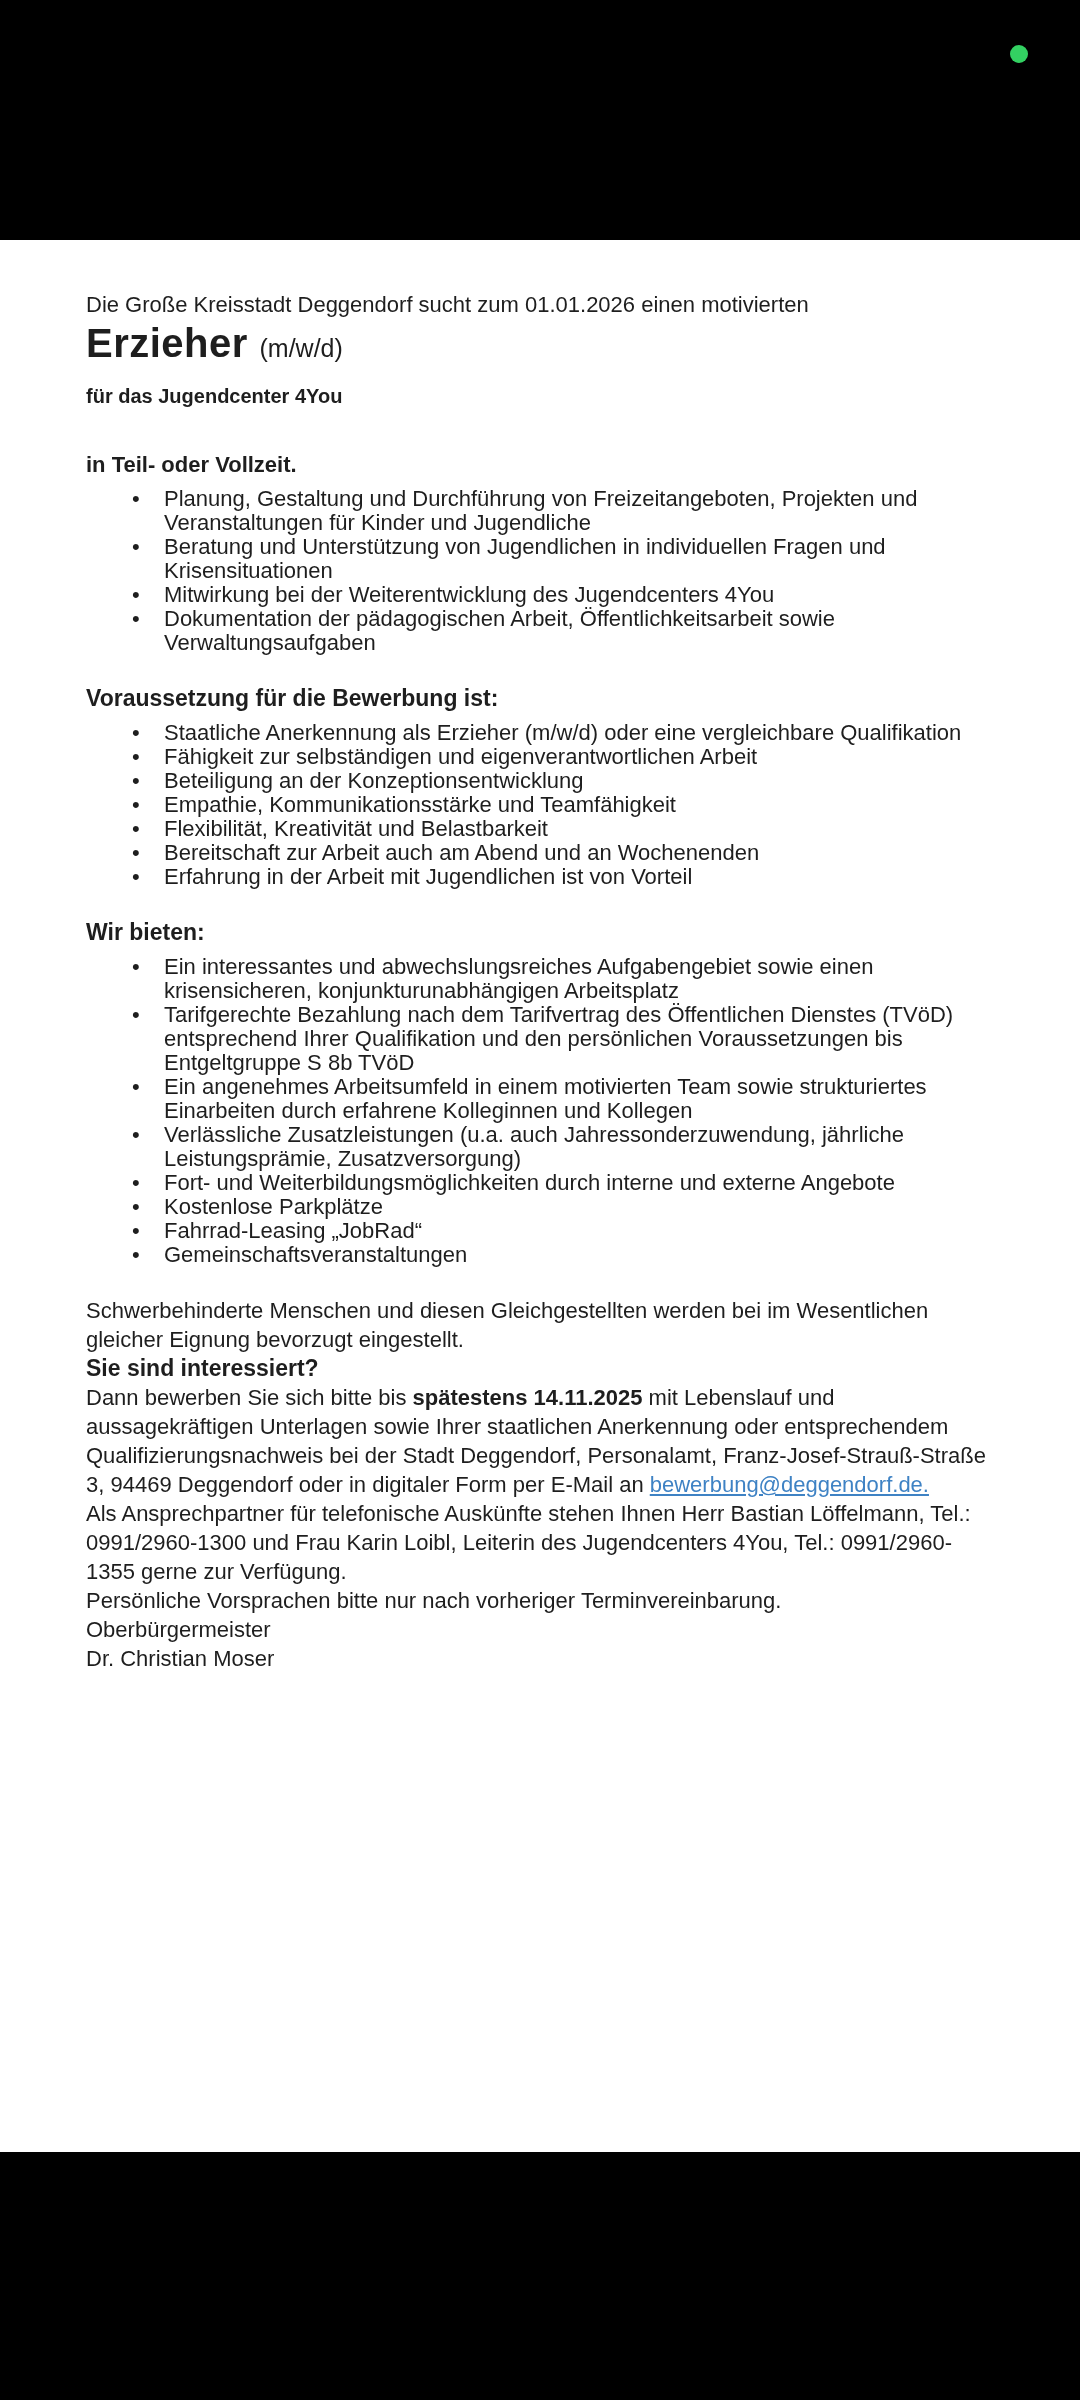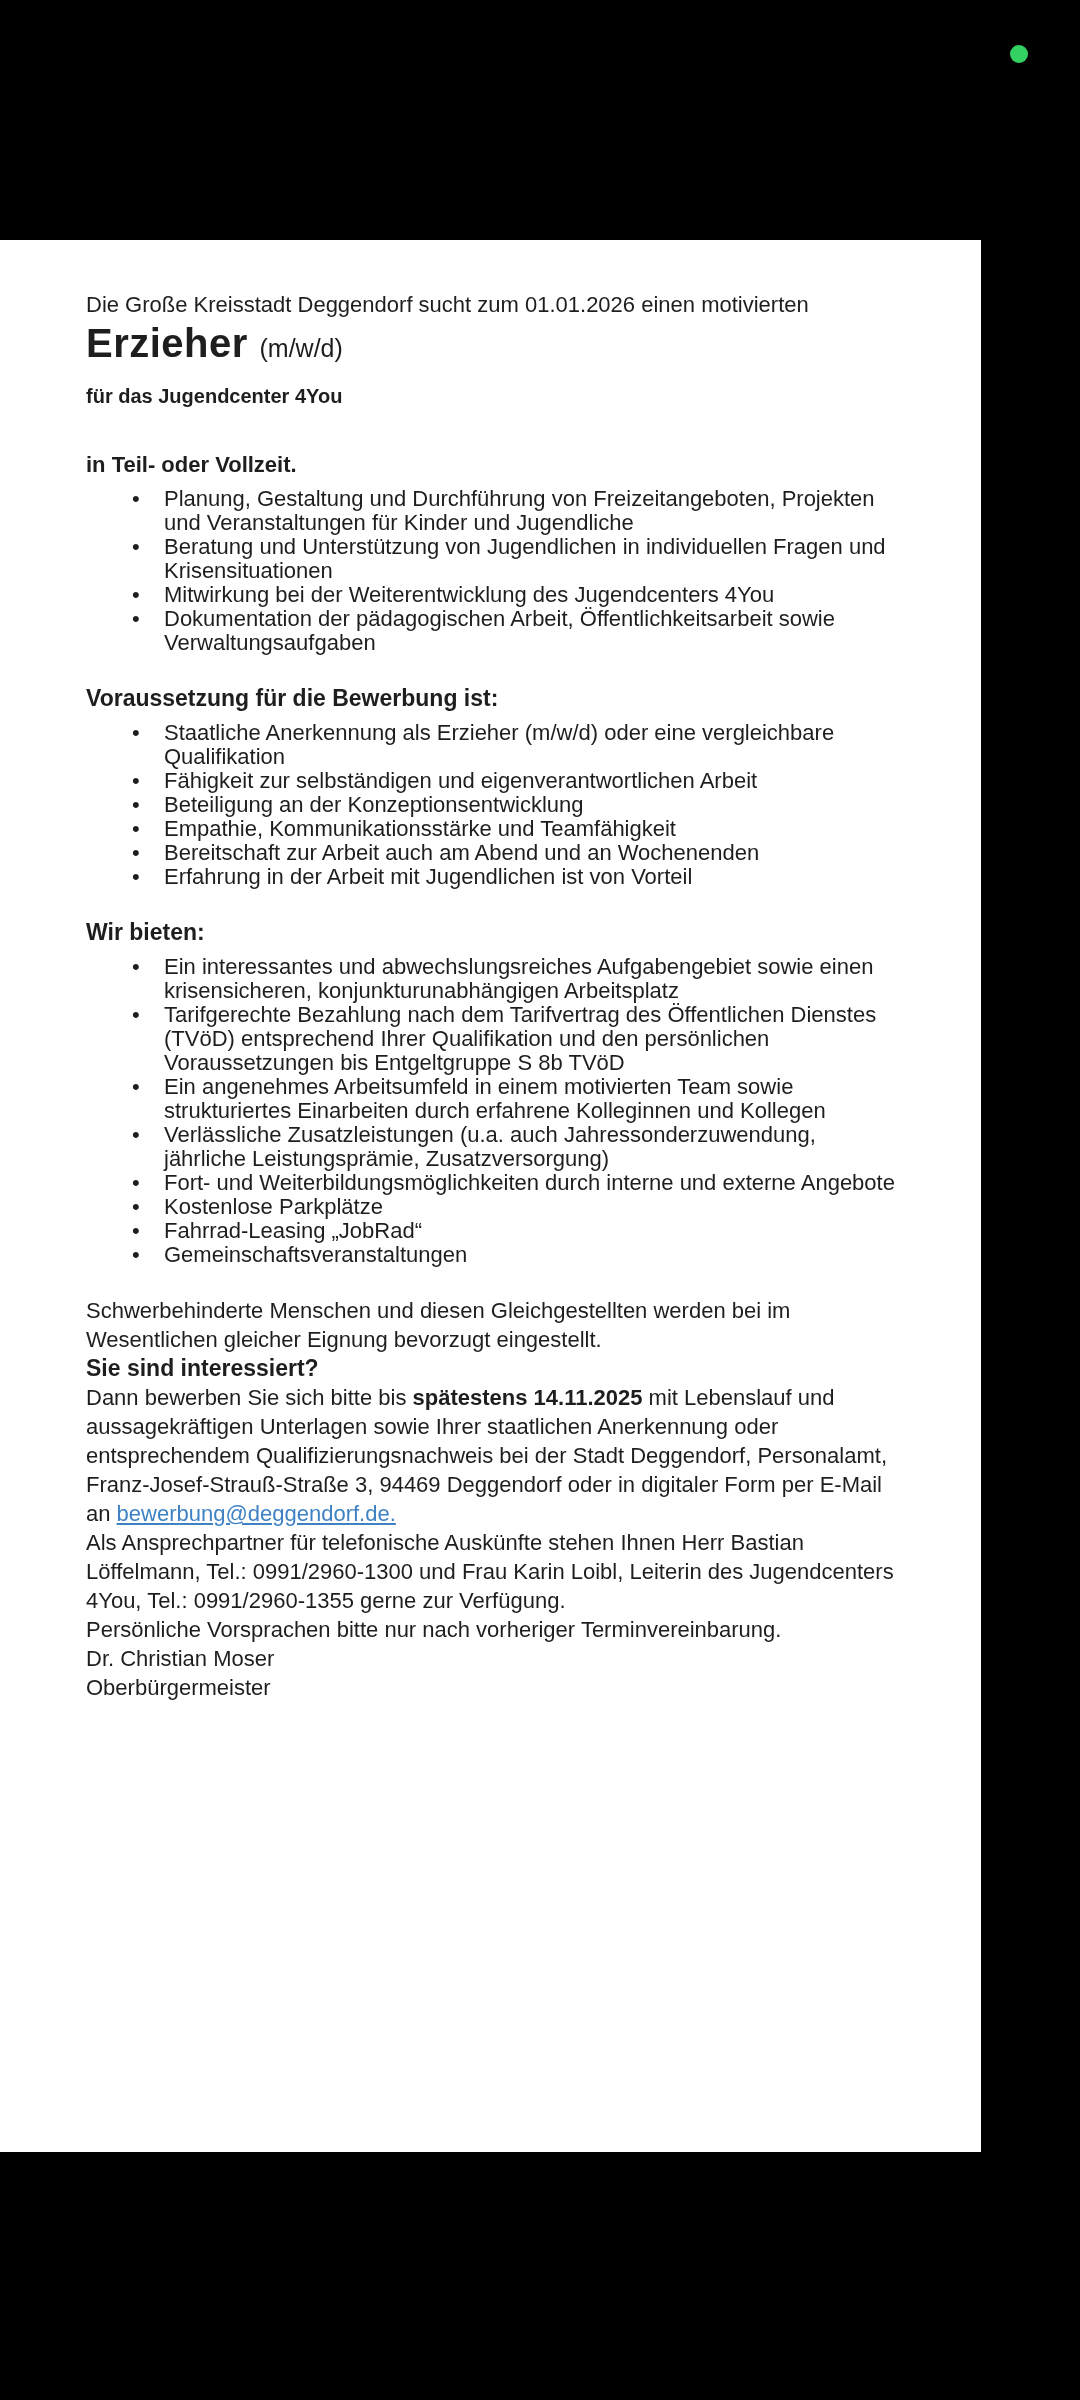--- a/index.html
+++ b/index.html
@@ -16,21 +16,21 @@
     background:var(--frame_bg);
     font-family:"Liberation Sans","DejaVu Sans",sans-serif;
     color:var(--text);
     overflow:hidden;
   }
   .camera-dot{
     position:absolute;left:1010px;top:45px;width:18px;height:18px;
     border-radius:50%;background:var(--camera_dot);
   }
   .page{
-    position:absolute;top:240px;left:0;width:981px;height:1912px;
+    position:absolute;top:240px;left:0;width:1080px;height:1912px;
     background:var(--page_bg);
     padding:50px 80px 0 86px;
     overflow:hidden;
   }
   .page p{margin:0;font-size:22px;line-height:29px;}
   .intro{margin:0 0 30px 0;}
   h1{margin:0 0 6px 0;font-size:40px;line-height:48px;font-weight:700;letter-spacing:0.5px;}
   h1 .title-suffix{font-size:25px;font-weight:400;letter-spacing:0;}
   h2{margin:0 0 36px 0;font-size:20px;line-height:36px;font-weight:700;}
   .employment{font-weight:700;font-size:23px;margin:0 0 36px 0;}
@@ -69,20 +69,21 @@
       </ul>
   </section>
 
   <section>
     <h3>Voraussetzung für die Bewerbung ist:</h3>
     <ul>
         <li>Staatliche Anerkennung als Erzieher (m/w/d) oder eine vergleichbare Qualifikation</li>
         <li>Fähigkeit zur selbständigen und eigenverantwortlichen Arbeit</li>
         <li>Beteiligung an der Konzeptionsentwicklung</li>
         <li>Empathie, Kommunikationsstärke und Teamfähigkeit</li>
+        <li>Flexibilität, Kreativität und Belastbarkeit</li>
         <li>Bereitschaft zur Arbeit auch am Abend und an Wochenenden</li>
         <li>Erfahrung in der Arbeit mit Jugendlichen ist von Vorteil</li>
       </ul>
   </section>
 
   <section>
     <h3>Wir bieten:</h3>
     <ul>
         <li>Ein interessantes und abwechslungsreiches Aufgabengebiet sowie einen krisensicheren, konjunkturunabhängigen Arbeitsplatz</li>
         <li>Tarifgerechte Bezahlung nach dem Tarifvertrag des Öffentlichen Dienstes (TVöD) entsprechend Ihrer Qualifikation und den persönlichen Voraussetzungen bis Entgeltgruppe S 8b TVöD</li>
@@ -99,17 +100,17 @@
 
   <h3>Sie sind interessiert?</h3>
 
   <p class="application"><span>Dann bewerben Sie sich bitte bis </span><strong>spätestens 14.11.2025</strong><span> mit Lebenslauf und aussagekräftigen Unterlagen sowie Ihrer staatlichen Anerkennung oder entsprechendem Qualifizierungsnachweis bei der Stadt Deggendorf, Personalamt, Franz-Josef-Strauß-Straße 3, 94469 Deggendorf oder in digitaler Form per E-Mail an </span><a class="email-link">bewerbung@deggendorf.de.</a></p>
 
   <p class="para">Als Ansprechpartner für telefonische Auskünfte stehen Ihnen Herr Bastian Löffelmann, Tel.: 0991/2960-1300 und Frau Karin Loibl, Leiterin des Jugendcenters 4You, Tel.: 0991/2960-1355 gerne zur Verfügung.</p>
 
   <p class="appointment">Persönliche Vorsprachen bitte nur nach vorheriger Terminvereinbarung.</p>
 
   <div class="signature">
+    <p>Oberbürgermeister</p>
     <p>Dr. Christian Moser</p>
-    <p>Oberbürgermeister</p>
   </div>
 
 </div>
 
 </body></html>

